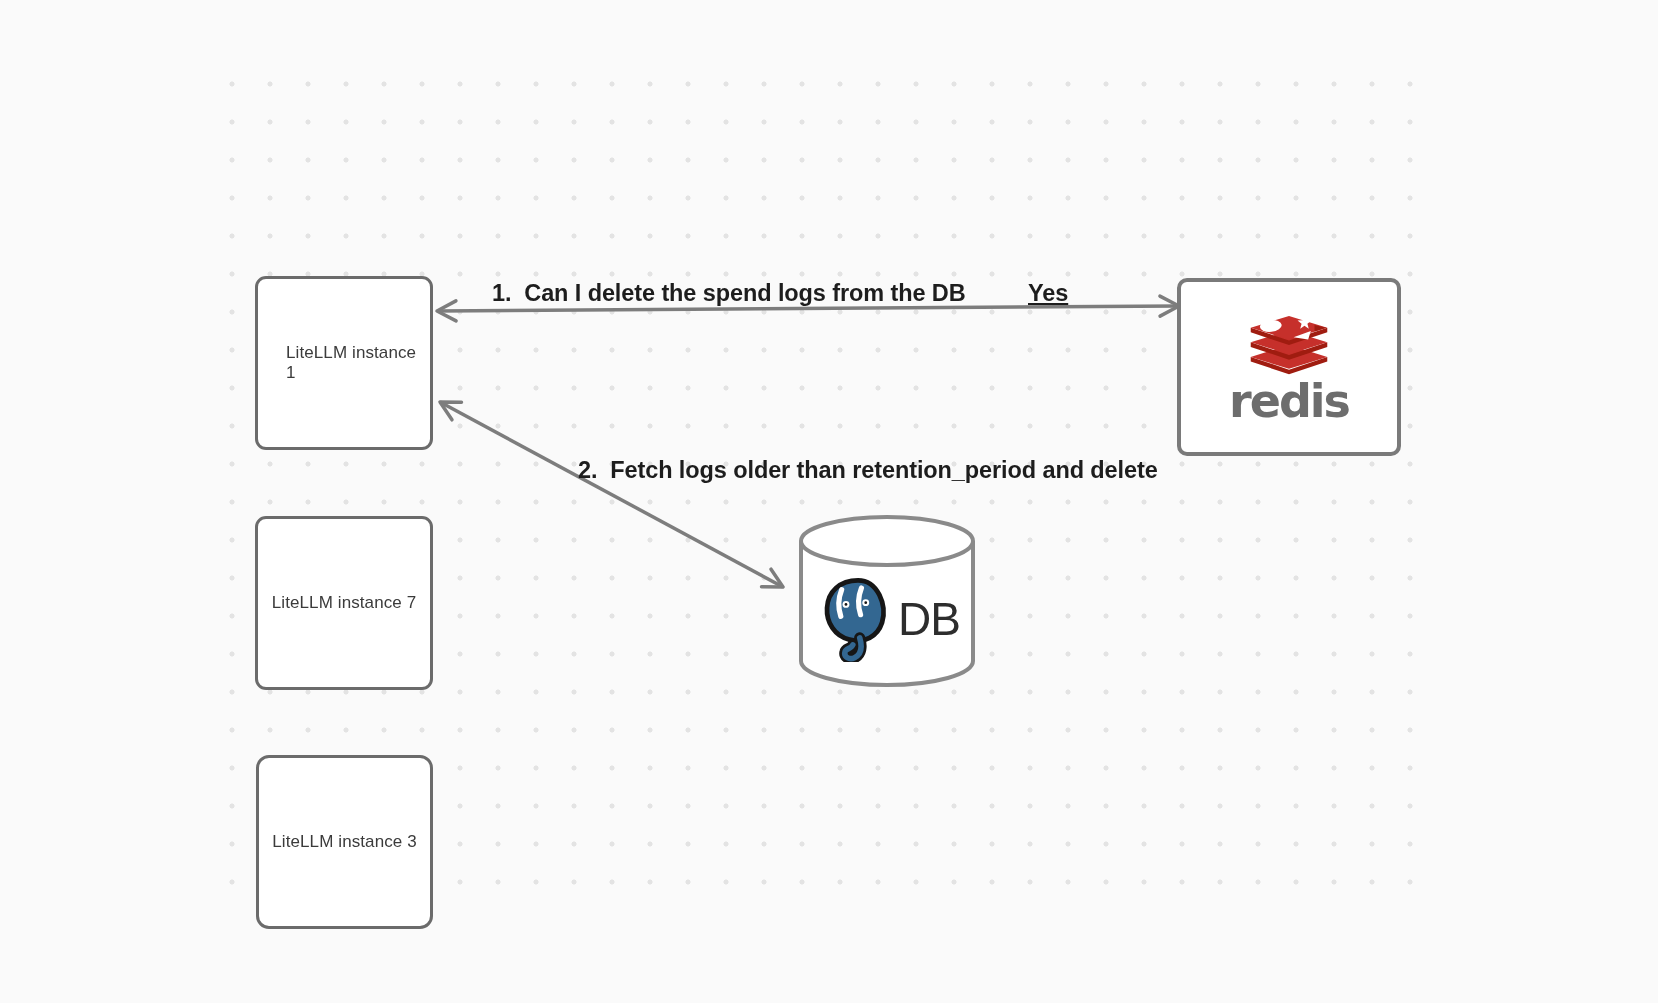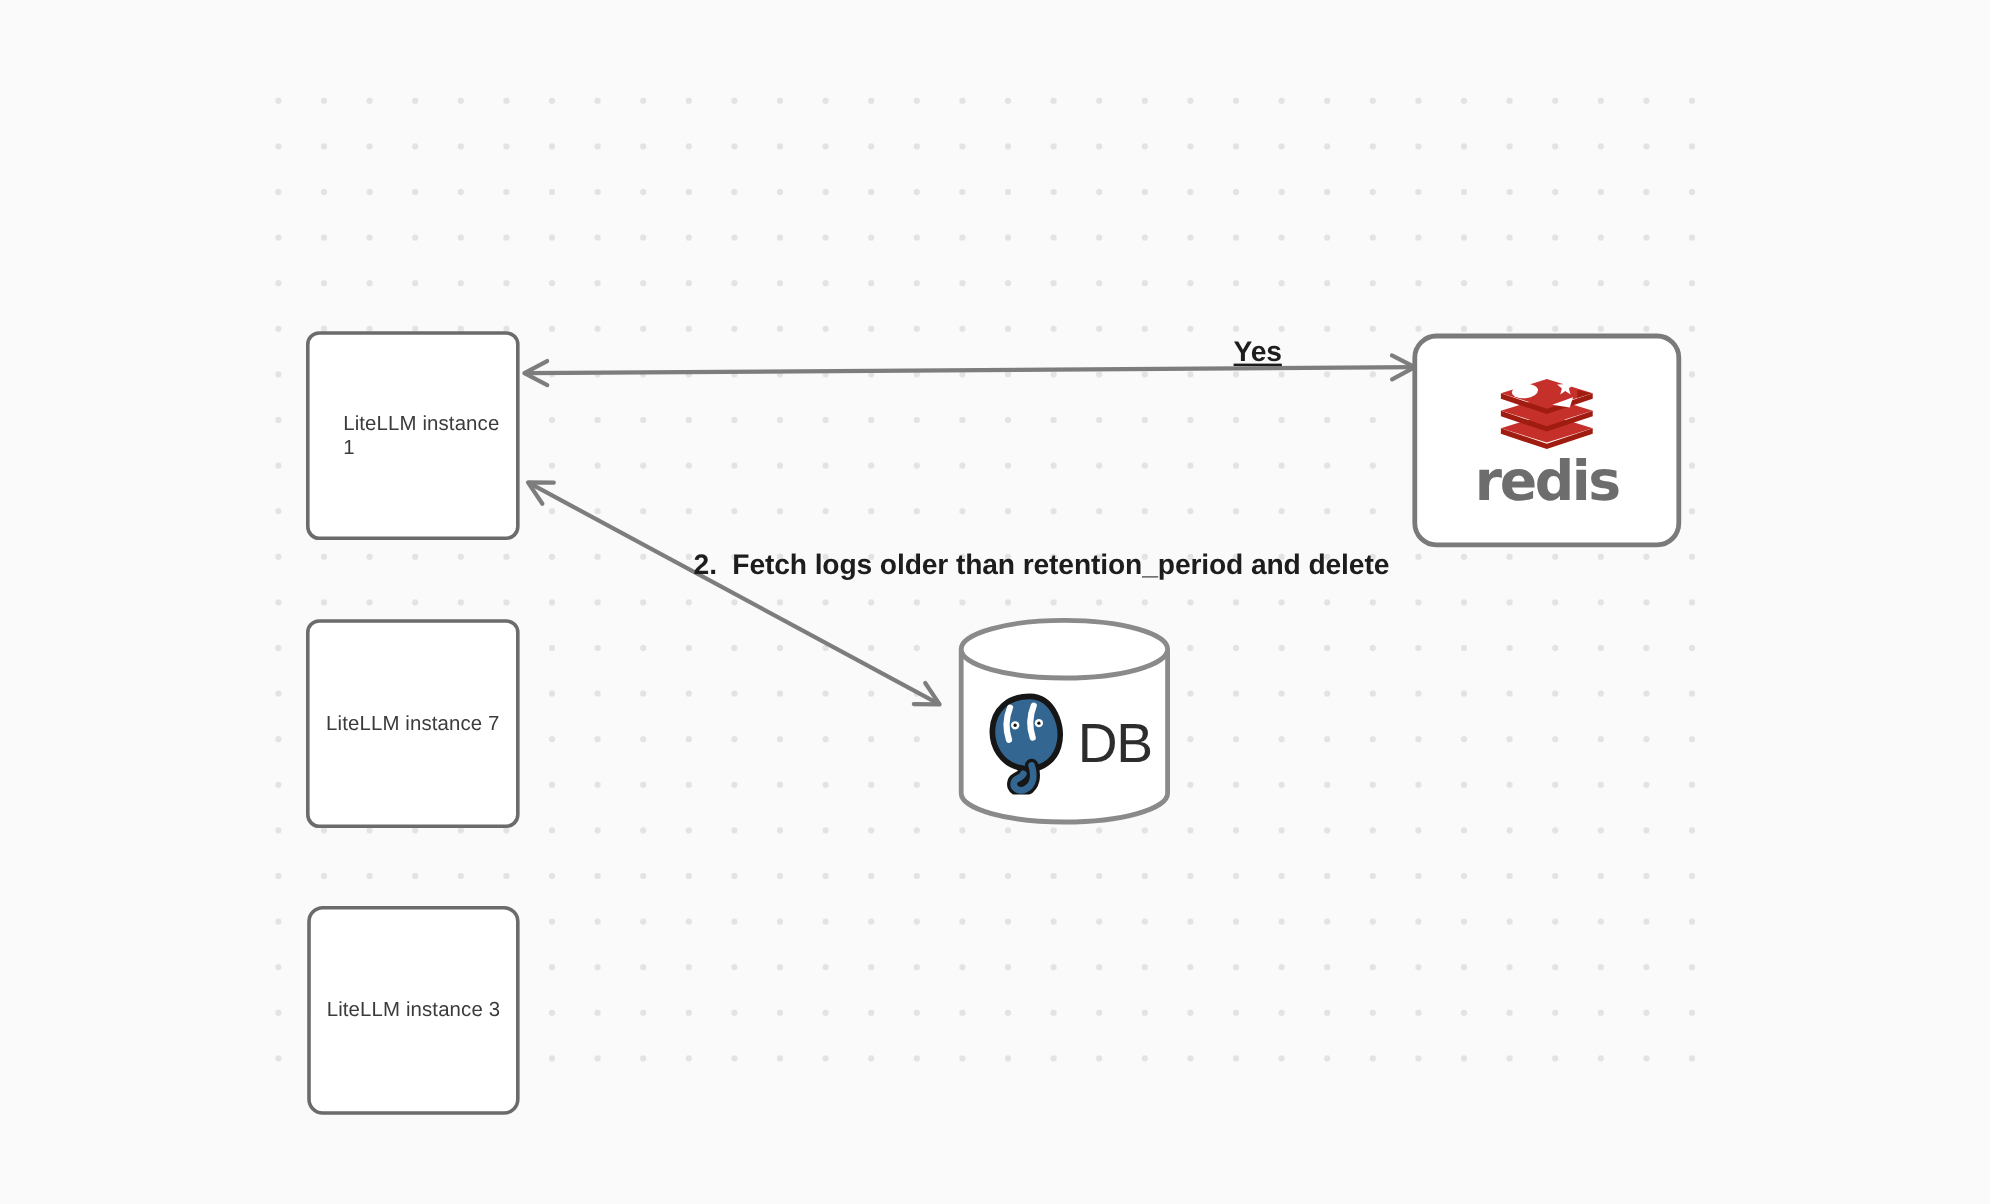--- a/index.html
+++ b/index.html
@@ -31,21 +31,21 @@
     letter-spacing: 0.1px;
   }
   .box1 { left: 255px; top: 276px; width: 178px; height: 174px; padding-left: 28px; }
   .box2 { left: 255px; top: 516px; width: 178px; height: 174px; }
   .box3 { left: 256px; top: 755px; width: 177px; height: 174px; border-radius: 13px; }
 
   .redis-node {
     position: absolute; left: 1177px; top: 278px; width: 224px; height: 178px;
     background: #fff;
     border: 4px solid var(--redis-border, #7a7a7a);
-    border-radius: 20px;
+    border-radius: 10px;
     display: flex; flex-direction: column; align-items: center; justify-content: center;
     padding-top: 4px;
   }
   .redis-word {
     font-size: 46px; font-weight: 700; letter-spacing: -2px;
     color: var(--redis-gray, #6d6d6d);
     line-height: 1; margin-top: 1px;
     font-family: "DejaVu Sans", "Liberation Sans", sans-serif;
   }
   .redis-red  { fill: var(--redis-red, #c6302b); }
@@ -142,16 +142,17 @@
 
         <circle cx="36" cy="33" r="4" fill="#ffffff"></circle>
           <circle cx="36" cy="33" r="1.6" fill="#161616"></circle>
         <circle cx="59" cy="31" r="4" fill="#ffffff"></circle>
           <circle cx="59" cy="31" r="1.6" fill="#161616"></circle>
       </svg>
       <span class="db-label">DB</span>
     </div>
   </div>
 
+  <div class="edge-label label1">1.  Can I delete the spend logs from the DB</div>
   <div class="edge-label label-yes">Yes</div>
   <div class="edge-label label2">2.  Fetch logs older than retention_period and delete</div>
 
 </div>
 
 </body></html>

